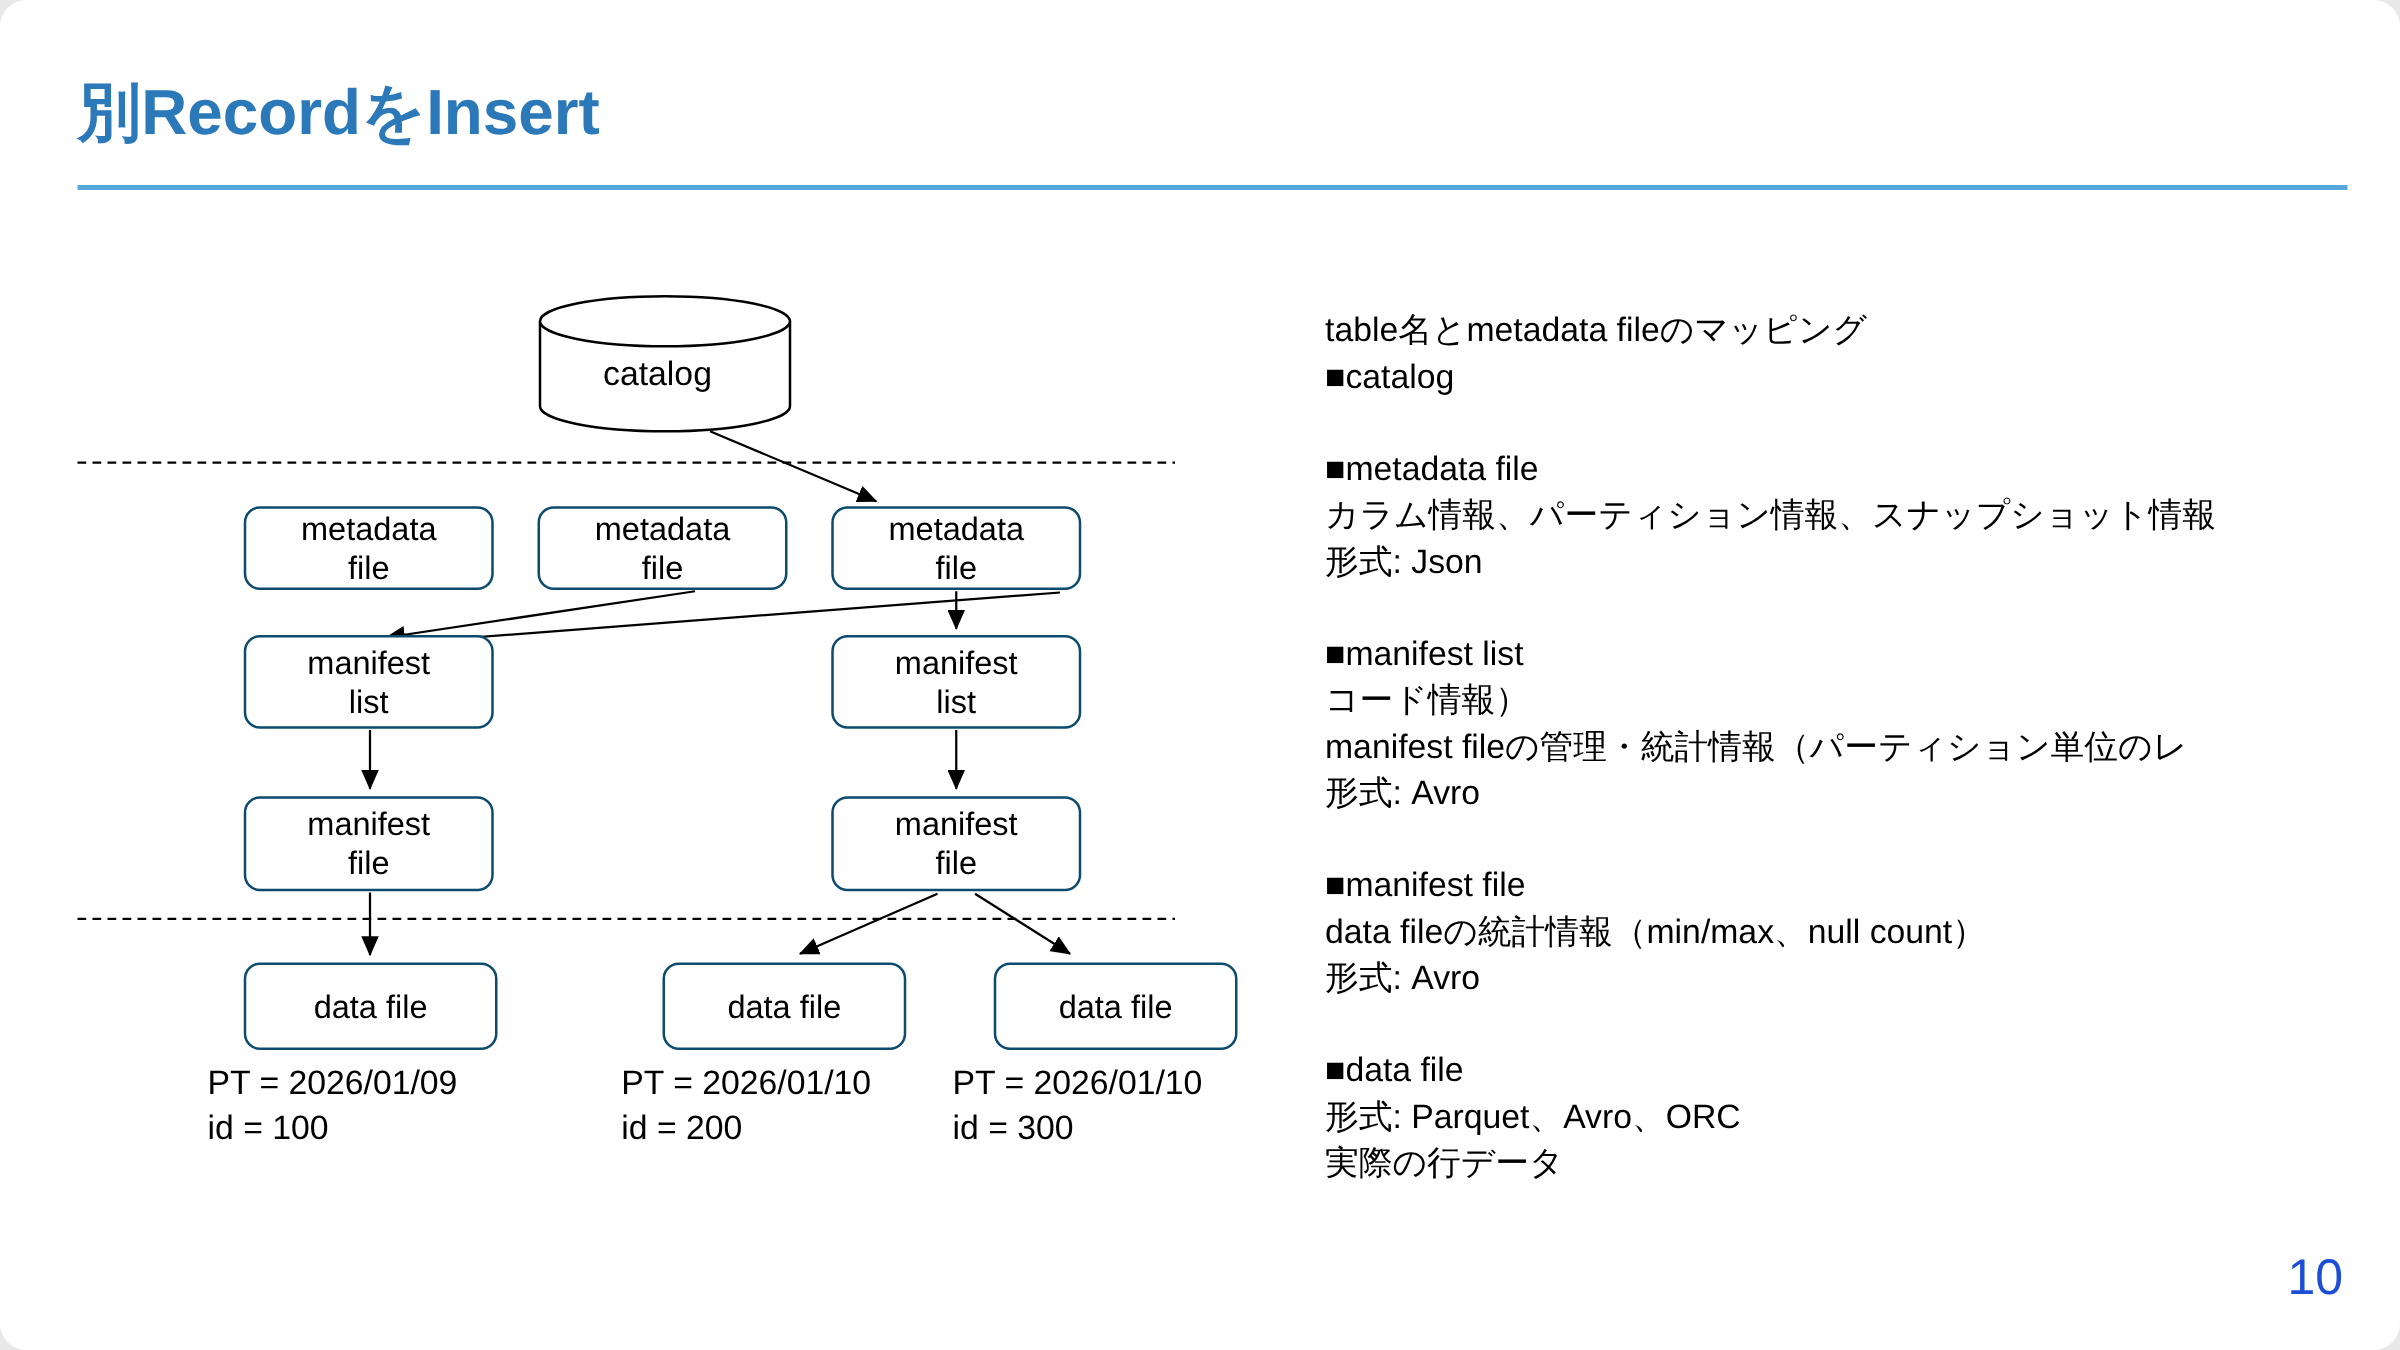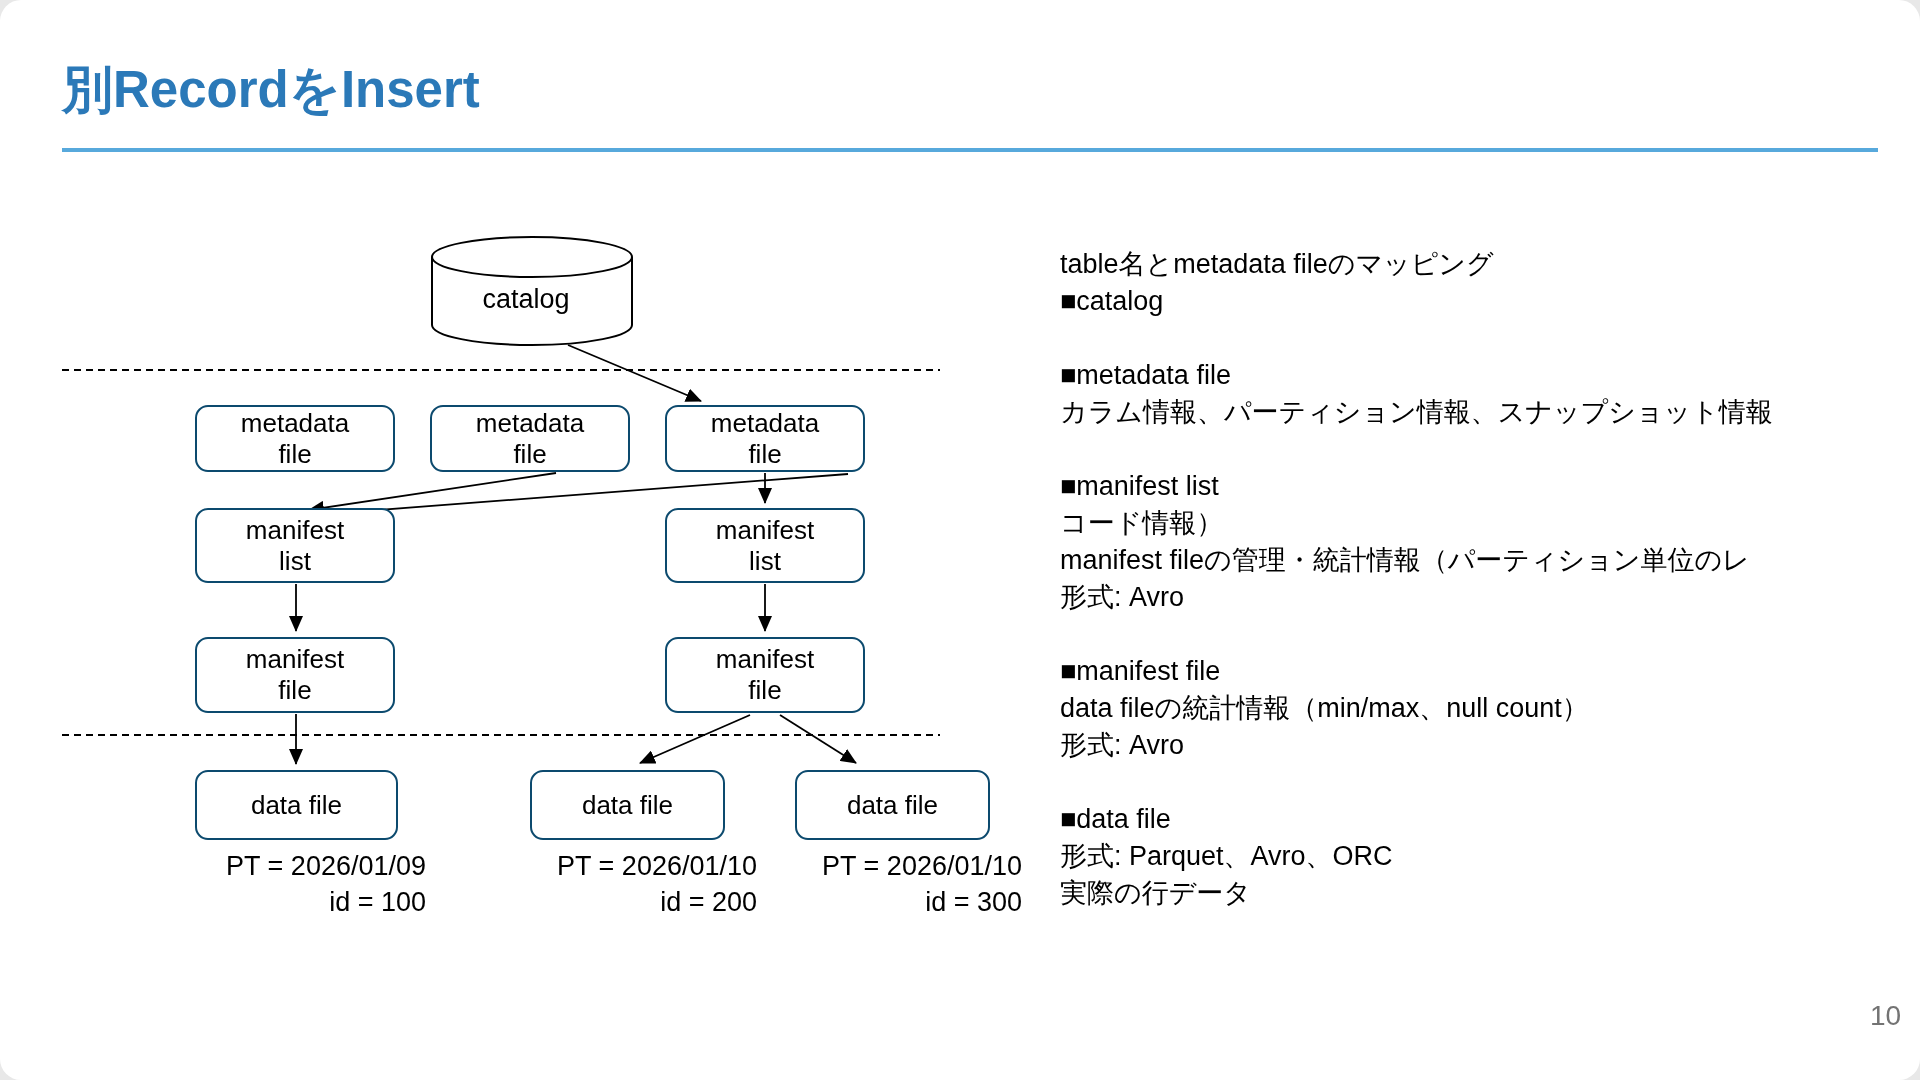--- a/index.html
+++ b/index.html
@@ -17,29 +17,29 @@
   .node{
     position:absolute;background:#fff;border:2px solid #0c4a6e;border-radius:13px;
     display:flex;align-items:center;justify-content:center;text-align:center;
     font-size:26px;line-height:31px;white-space:pre-line;box-sizing:border-box;
   }
   .cyl-label{
     position:absolute;left:432px;top:281px;width:188px;height:36px;
     display:flex;align-items:center;justify-content:center;font-size:27px;
   }
   .pt-label{
-    position:absolute;width:260px;text-align:right;font-size:27px;line-height:36px;
+    position:absolute;width:260px;text-align:left;font-size:27px;line-height:36px;
     white-space:pre-line;top:848px;
   }
   .notes{
     position:absolute;left:1060px;top:246px;font-size:27px;line-height:37px;
     white-space:nowrap;
   }
   .note-section{margin-bottom:37px;}
-  .page-number{left:1830px;top:1000px;font-size:28px;color:#737373;margin-left:40px;}
+  .page-number{left:1830px;top:1000px;font-size:40px;color:#1d4ed8;}
 </style>
 </head>
 <body>
 
 <div class="slide">
 
   <div class="abs slide-title">別RecordをInsert</div>
   <div class="abs title-rule"></div>
 
   <svg class="abs connectors" viewBox="0 0 1920 1080" xmlns="http://www.w3.org/2000/svg">
@@ -99,20 +99,21 @@
 id = 300</div>
 
   <div class="notes">
     <div class="note-section">
       <div>table名とmetadata fileのマッピング</div>
       <div>■catalog</div>
     </div>
     <div class="note-section">
       <div>■metadata file</div>
       <div>カラム情報、パーティション情報、スナップショット情報</div>
+      <div>形式: Json</div>
     </div>
     <div class="note-section">
       <div>■manifest list</div>
       <div>コード情報）</div>
       <div>manifest fileの管理・統計情報（パーティション単位のレ</div>
       <div>形式: Avro</div>
     </div>
     <div class="note-section">
       <div>■manifest file</div>
       <div>data fileの統計情報（min/max、null count）</div>

